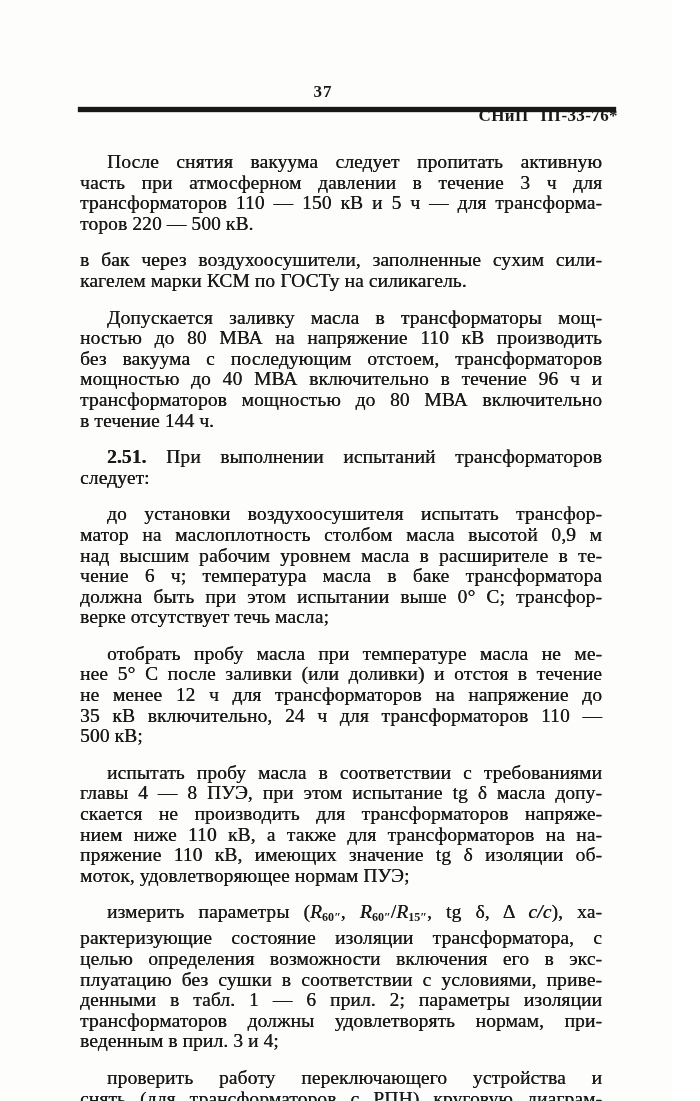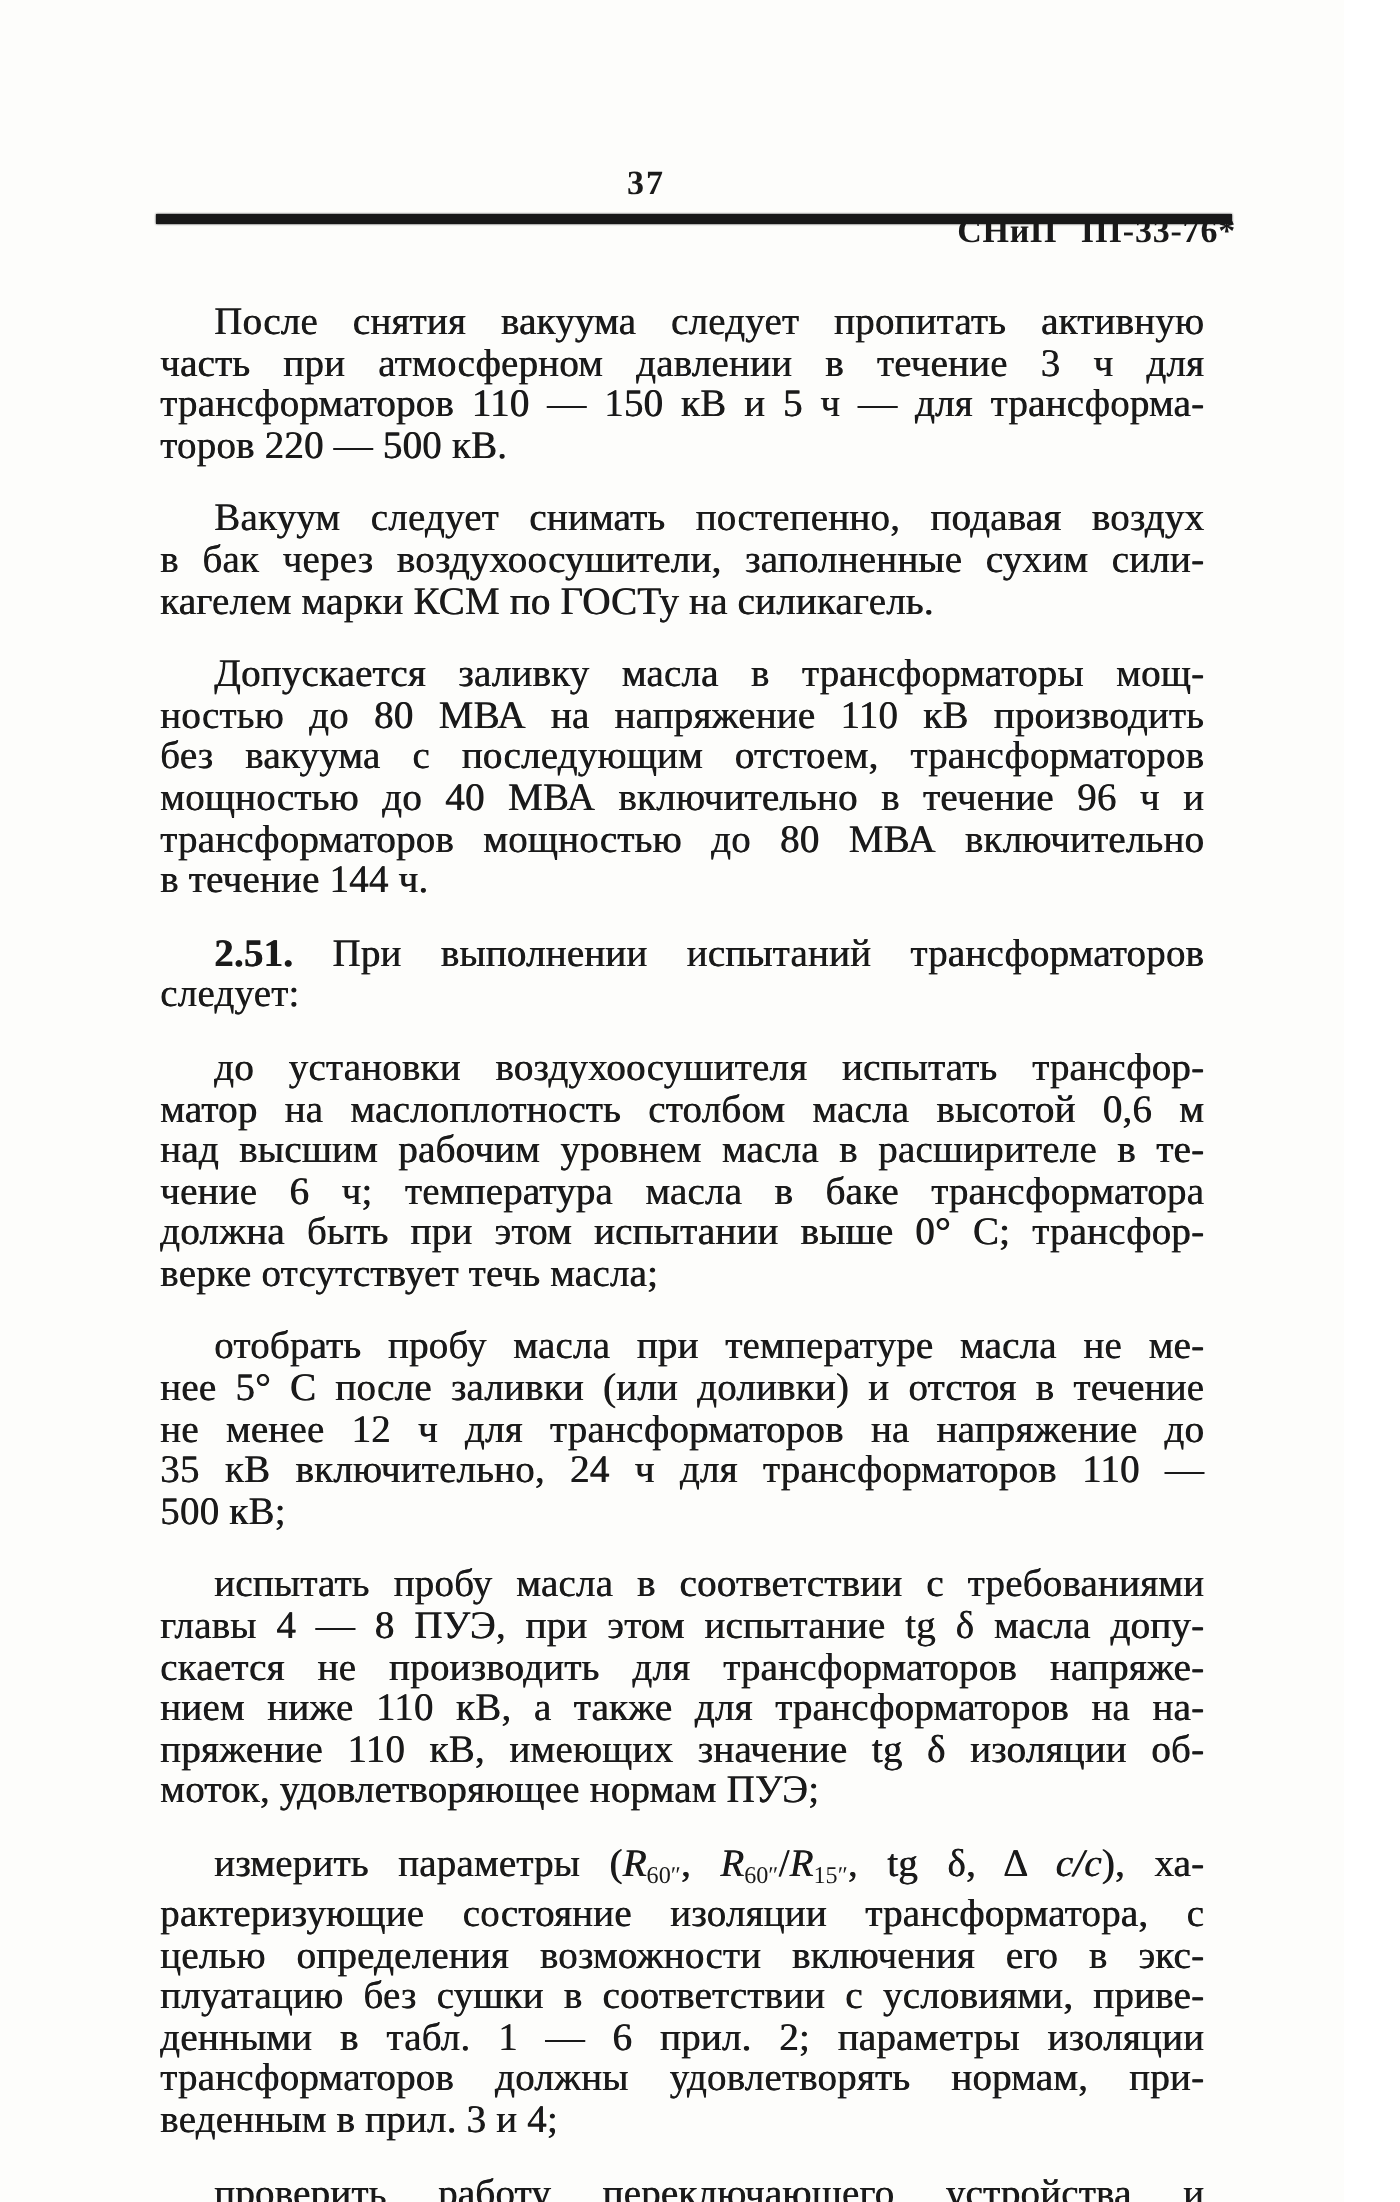--- a/index.html
+++ b/index.html
@@ -67,58 +67,58 @@
   }
   .line.end { text-align-last: left; }
   .line.indent { text-indent: 27px; }
   .b { font-weight: bold; }
   .i { font-style: italic; }
   .sub {
     font-size: 0.62em;
     vertical-align: -0.28em;
     letter-spacing: 0;
     text-shadow: none;
+    font-weight: bold;
   }
 </style>
 </head>
 <body>
 
 <div class="page">
   <div class="header">
     <span class="pagenum">37</span>
     <span class="doccode">СНиП III-33-76*</span>
   </div>
   <div class="rule"></div>
   <div class="body-text">
       <div class="paragraph">
         <div class="line indent">После снятия вакуума следует пропитать активную</div>
         <div class="line">часть при атмосферном давлении в течение 3 ч для</div>
         <div class="line">трансформаторов 110 — 150 кВ и 5 ч — для трансформа-</div>
         <div class="line end">торов 220 — 500 кВ.</div>
       </div>
       <div class="paragraph">
-        <div class="line indent">Вакуум следует снимать постепенно, подавая воздух</div>
         <div class="line">в бак через воздухоосушители, заполненные сухим сили-</div>
         <div class="line end">кагелем марки КСМ по ГОСТу на силикагель.</div>
       </div>
       <div class="paragraph">
         <div class="line indent">Допускается заливку масла в трансформаторы мощ-</div>
         <div class="line">ностью до 80 МВА на напряжение 110 кВ производить</div>
         <div class="line">без вакуума с последующим отстоем, трансформаторов</div>
         <div class="line">мощностью до 40 МВА включительно в течение 96 ч и</div>
         <div class="line">трансформаторов мощностью до 80 МВА включительно</div>
         <div class="line end">в течение 144 ч.</div>
       </div>
       <div class="paragraph">
         <div class="line indent"><span class="b">2.51.</span><span> При выполнении испытаний трансформаторов</span></div>
         <div class="line end">следует:</div>
       </div>
       <div class="paragraph">
         <div class="line indent">до установки воздухоосушителя испытать трансфор-</div>
-        <div class="line">матор на маслоплотность столбом масла высотой 0,6 м</div>
+        <div class="line">матор на маслоплотность столбом масла высотой 0,9 м</div>
         <div class="line">над высшим рабочим уровнем масла в расширителе в те-</div>
         <div class="line">чение 6 ч; температура масла в баке трансформатора</div>
         <div class="line">должна быть при этом испытании выше 0° С; трансфор-</div>
         <div class="line end">верке отсутствует течь масла;</div>
       </div>
       <div class="paragraph">
         <div class="line indent">отобрать пробу масла при температуре масла не ме-</div>
         <div class="line">нее 5° С после заливки (или доливки) и отстоя в течение</div>
         <div class="line">не менее 12 ч для трансформаторов на напряжение до</div>
         <div class="line">35 кВ включительно, 24 ч для трансформаторов 110 —</div>

